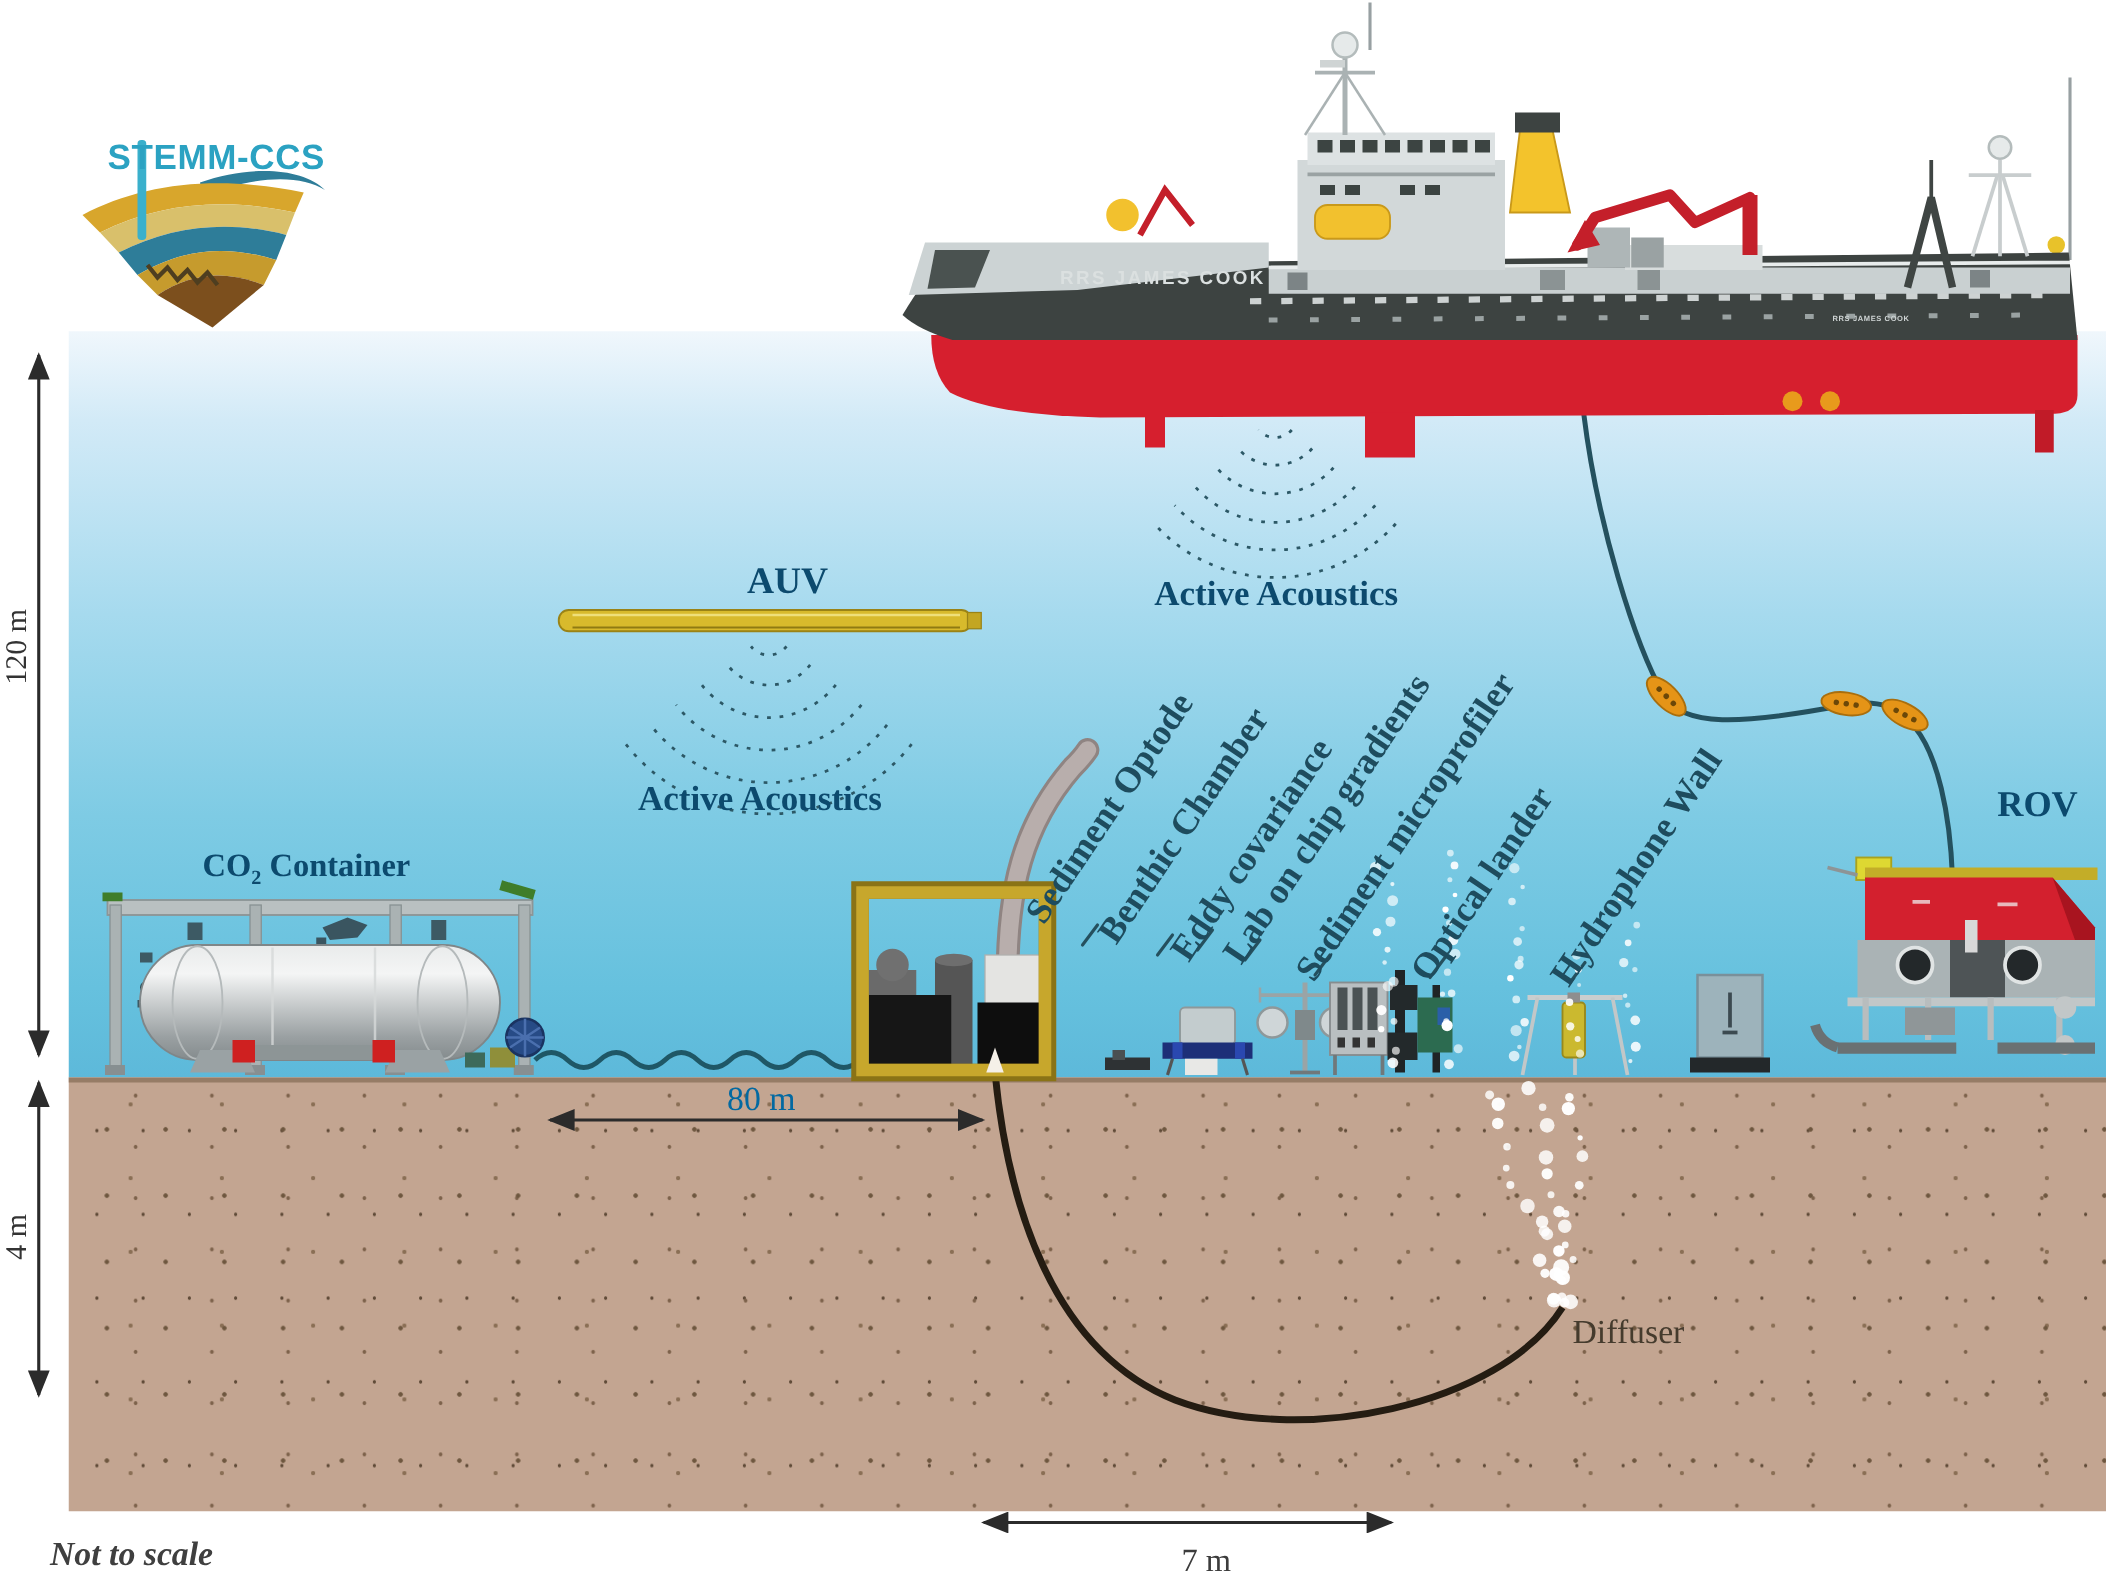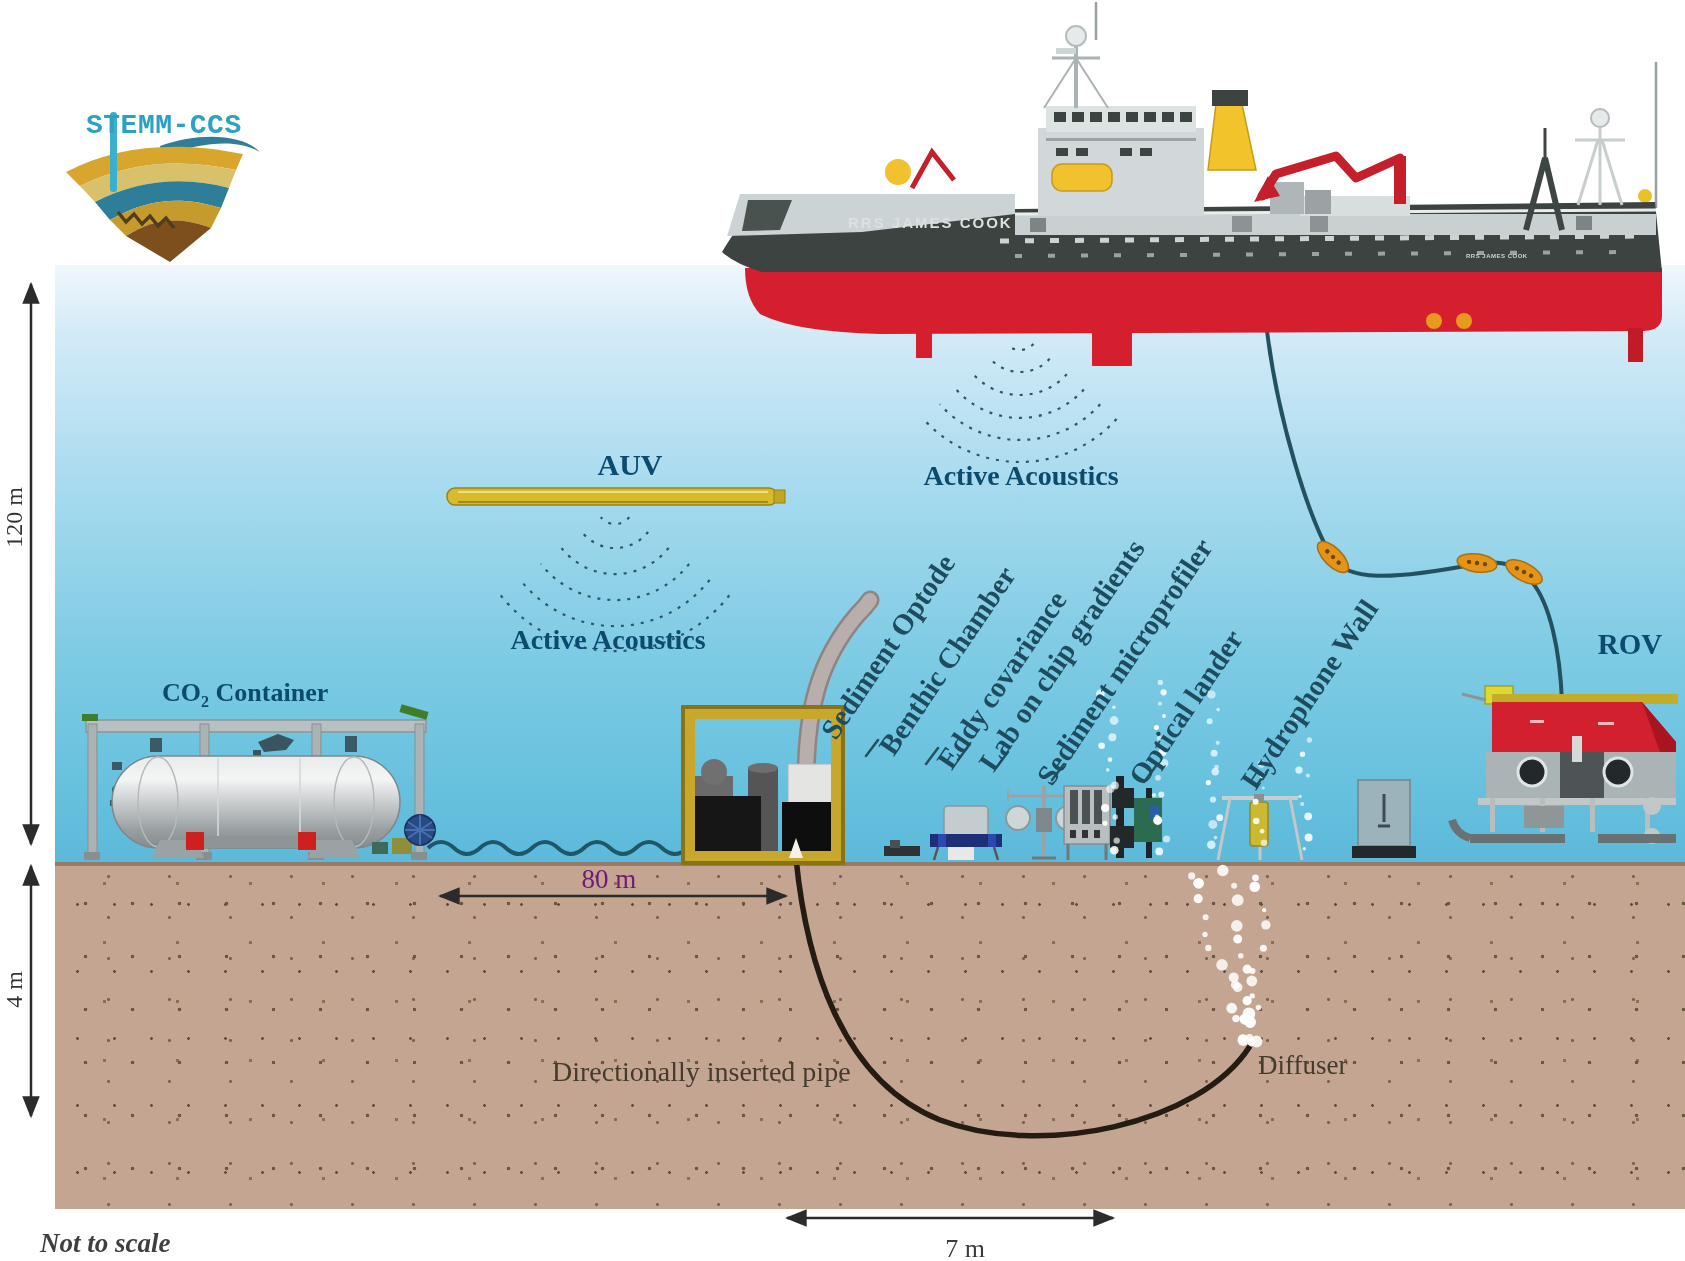--- a/index.html
+++ b/index.html
@@ -16,23 +16,23 @@
            radial-gradient(circle,#5f4a37 0 1.1px,transparent 1.6px),
            radial-gradient(circle,#8a6f55 0 1.4px,transparent 2px);
          background-size:47px 53px,61px 41px,37px 67px,73px 59px;
          background-position:7px 11px,23px 31px,41px 5px,13px 47px;}
   svg.overlay{position:absolute;left:0;top:0;}
   .lbl{position:absolute;color:#0c4a6e;font-weight:700;white-space:nowrap;}
   .center{text-align:center;}
   .ilbl{position:absolute;color:#1e4c5e;font-weight:700;font-size:29px;line-height:30px;
         white-space:nowrap;transform:rotate(-56deg);transform-origin:0 100%;}
   .dark{color:#453b2d;font-weight:400;}
-  .meas{color:#701a75;font-weight:400;}
+  .meas{color:#0369a1;font-weight:400;}
   .vert{transform:rotate(-90deg);}
-  .logo-title{position:absolute;left:86px;top:110px;font-family:Liberation Mono, monospace;
+  .logo-title{position:absolute;left:86px;top:110px;font-family:Liberation Sans, sans-serif;
         font-weight:700;font-size:28px;color:#2ba2c2;letter-spacing:.5px;}
   .ship-name{position:absolute;left:848px;top:214px;font-family:"Liberation Sans",sans-serif;
         font-weight:700;font-size:15px;color:#dbe0e0;letter-spacing:2px;}
   .stern-name{position:absolute;left:1466px;top:253px;font-family:"Liberation Sans",sans-serif;
         font-weight:700;font-size:6px;color:#cfd4d4;letter-spacing:.5px;}
   sub{font-size:.62em;}
   .note{font-style:italic;font-weight:600;color:#3f3f3f;}
 </style>
 </head>
 <body>
@@ -458,21 +458,20 @@
   <div class="ilbl" style="left:840px;top:714px;">Sediment Optode</div>
   <div class="ilbl" style="left:898px;top:730px;">Benthic Chamber</div>
   <div class="ilbl" style="left:956px;top:744px;">Eddy covariance</div>
   <div class="ilbl" style="left:998px;top:746px;">Lab on chip gradients</div>
   <div class="ilbl" style="left:1056px;top:760px;">Sediment microprofiler</div>
   <div class="ilbl" style="left:1148px;top:760px;">Optical lander</div>
   <div class="ilbl" style="left:1260px;top:764px;">Hydrophone Wall</div>
 
   <div class="lbl dark" style="left:1258px;top:1050px;font-size:27px;">Diffuser</div>
 
-  <div class="lbl dark" style="left:552px;top:1056px;font-size:28px;">Directionally inserted pipe</div>
 
   <div class="lbl meas center" style="left:565px;top:864px;width:88px;font-size:27px;">80 m</div>
 
   <div class="lbl meas center" style="left:925px;top:1234px;width:80px;font-size:26px;color:#3c3c3c;">7 m</div>
 
   <div class="lbl meas center vert" style="left:-26px;top:504px;width:80px;font-size:24px;color:#333;">120 m</div>
 
   <div class="lbl meas center vert" style="left:-16px;top:976px;width:60px;font-size:24px;color:#333;">4 m</div>
 
   <div class="lbl note" style="left:40px;top:1228px;font-size:27px;">Not to scale</div>

